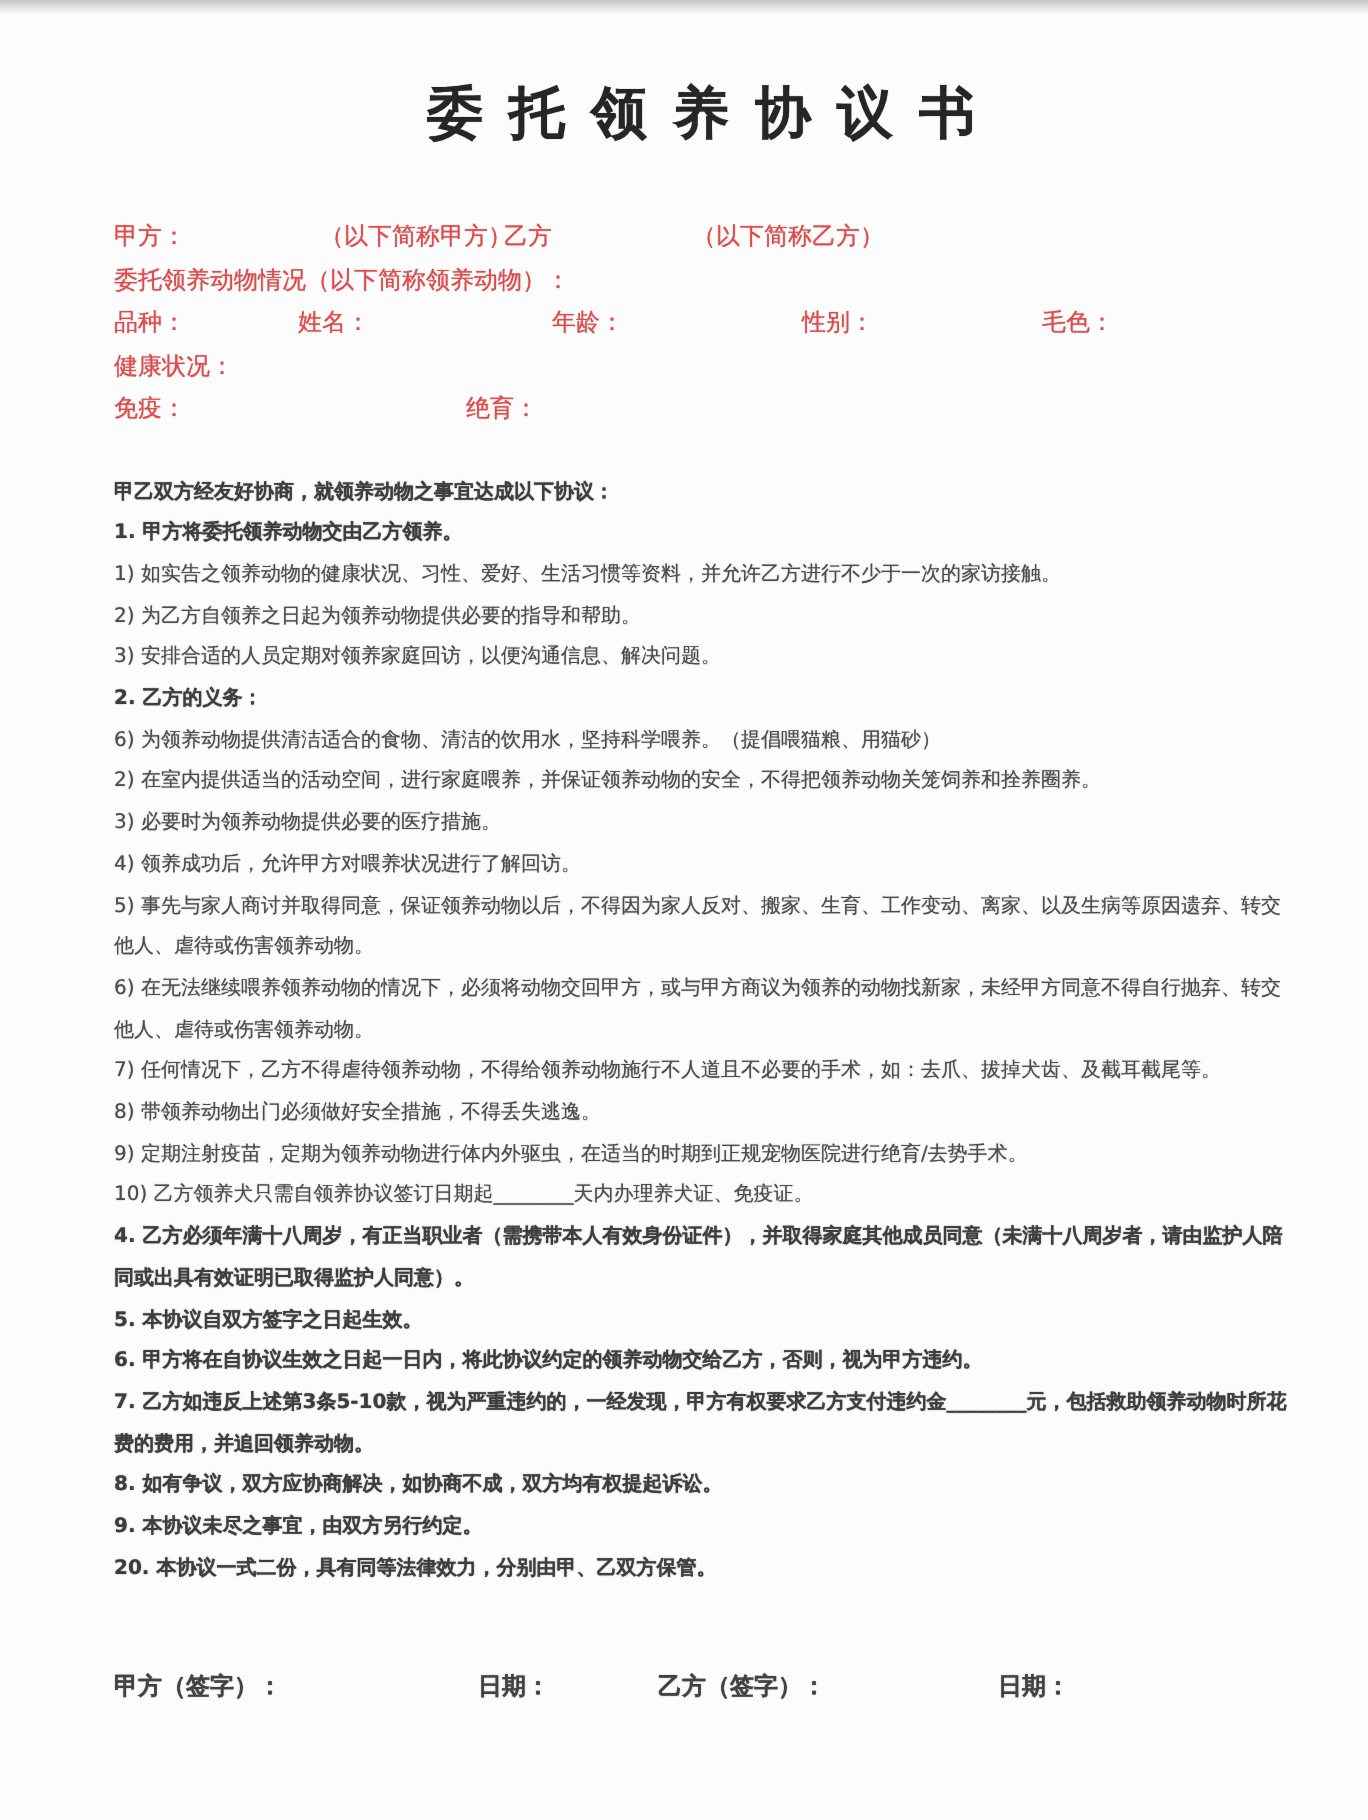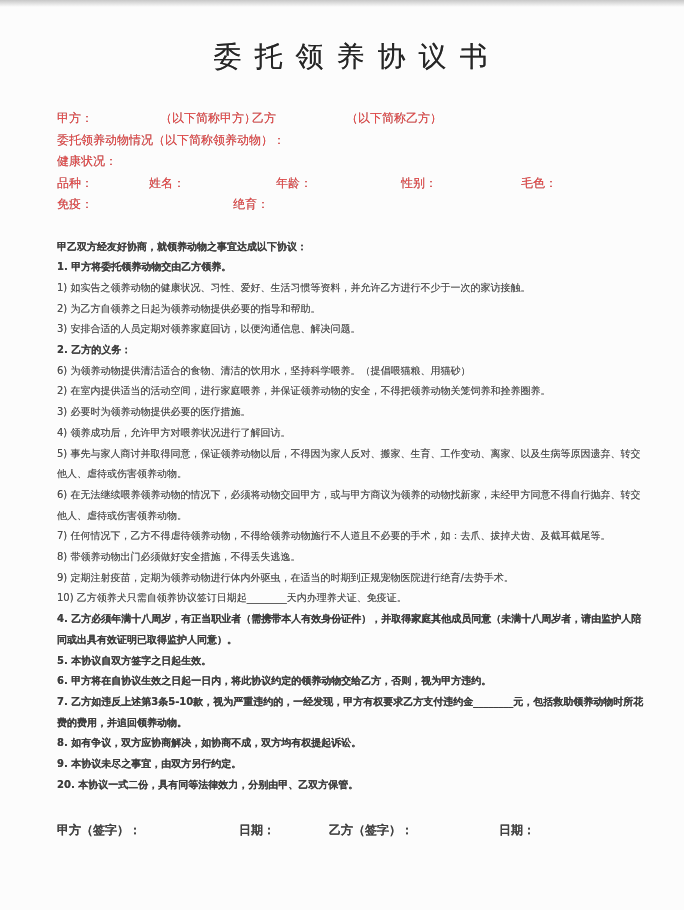--- a/index.html
+++ b/index.html
@@ -18,21 +18,21 @@
     background:linear-gradient(#c7c7c7,rgba(250,250,250,0));
     pointer-events:none;
   }
   .content{
     position:relative;
     padding:38px 40px 0 57px;
   }
   .doc-title{
     text-align:center;
     font-size:28px;
-    font-weight:normal;
+    font-weight:bold;
     color:#262626;
     letter-spacing:13px;
     margin:0 0 0 13px; 
     text-shadow:0 0 .5px rgba(40,40,40,.7);
   }
   .form-area{
     margin-top:32px;
     font-size:12px;
     line-height:21.5px;
     color:#ef4444;
@@ -58,42 +58,42 @@
   .clause{margin:0;}
   .clause.bold{font-weight:bold;color:#3e3e3e;text-shadow:0 0 .6px rgba(50,50,50,.8);}
   .sig{
     font-size:12px;
     line-height:20px;
     font-weight:bold;
     color:#424242;
     text-shadow:0 0 .6px rgba(60,60,60,.7);
   }
   .sig-row{white-space:nowrap;}
-  .sr1{margin-top:25px;}
+  .sr1{margin-top:38px;}
   .w-sign-a{width:182px;}
   .w-date-a{width:90px;}
   .w-sign-b{width:170px;}
 </style>
 </head>
 <body>
 
 <div class="page">
   <div class="content">
 
     <h1 class="doc-title">委托领养协议书</h1>
 
     <div class="form-area">
       <div class="form-line">
         <span class="fl-ib w-party-a">甲方：</span><span class="fl-ib w-note-a">（以下简称甲方）</span><span class="fl-ib w-party-b">乙方</span><span class="fl-ib">（以下简称乙方）</span>
       </div>
       <div class="form-line">委托领养动物情况（以下简称领养动物）：</div>
-      <div class="form-line">健康状况：</div>
       <div class="form-line">
         <span class="fl-ib w-breed">品种：</span><span class="fl-ib w-name">姓名：</span><span class="fl-ib w-age">年龄：</span><span class="fl-ib w-sex">性别：</span><span class="fl-ib">毛色：</span>
       </div>
+      <div class="form-line">健康状况：</div>
       <div class="form-line">
         <span class="fl-ib w-immune">免疫：</span><span class="fl-ib">绝育：</span>
       </div>
     </div>
 
     <div class="clauses">
       <p class="clause bold">甲乙双方经友好协商，就领养动物之事宜达成以下协议：</p>
       <div>
           <p class="clause bold">1. 甲方将委托领养动物交由乙方领养。</p>
           <p class="clause">1) 如实告之领养动物的健康状况、习性、爱好、生活习惯等资料，并允许乙方进行不少于一次的家访接触。</p>

